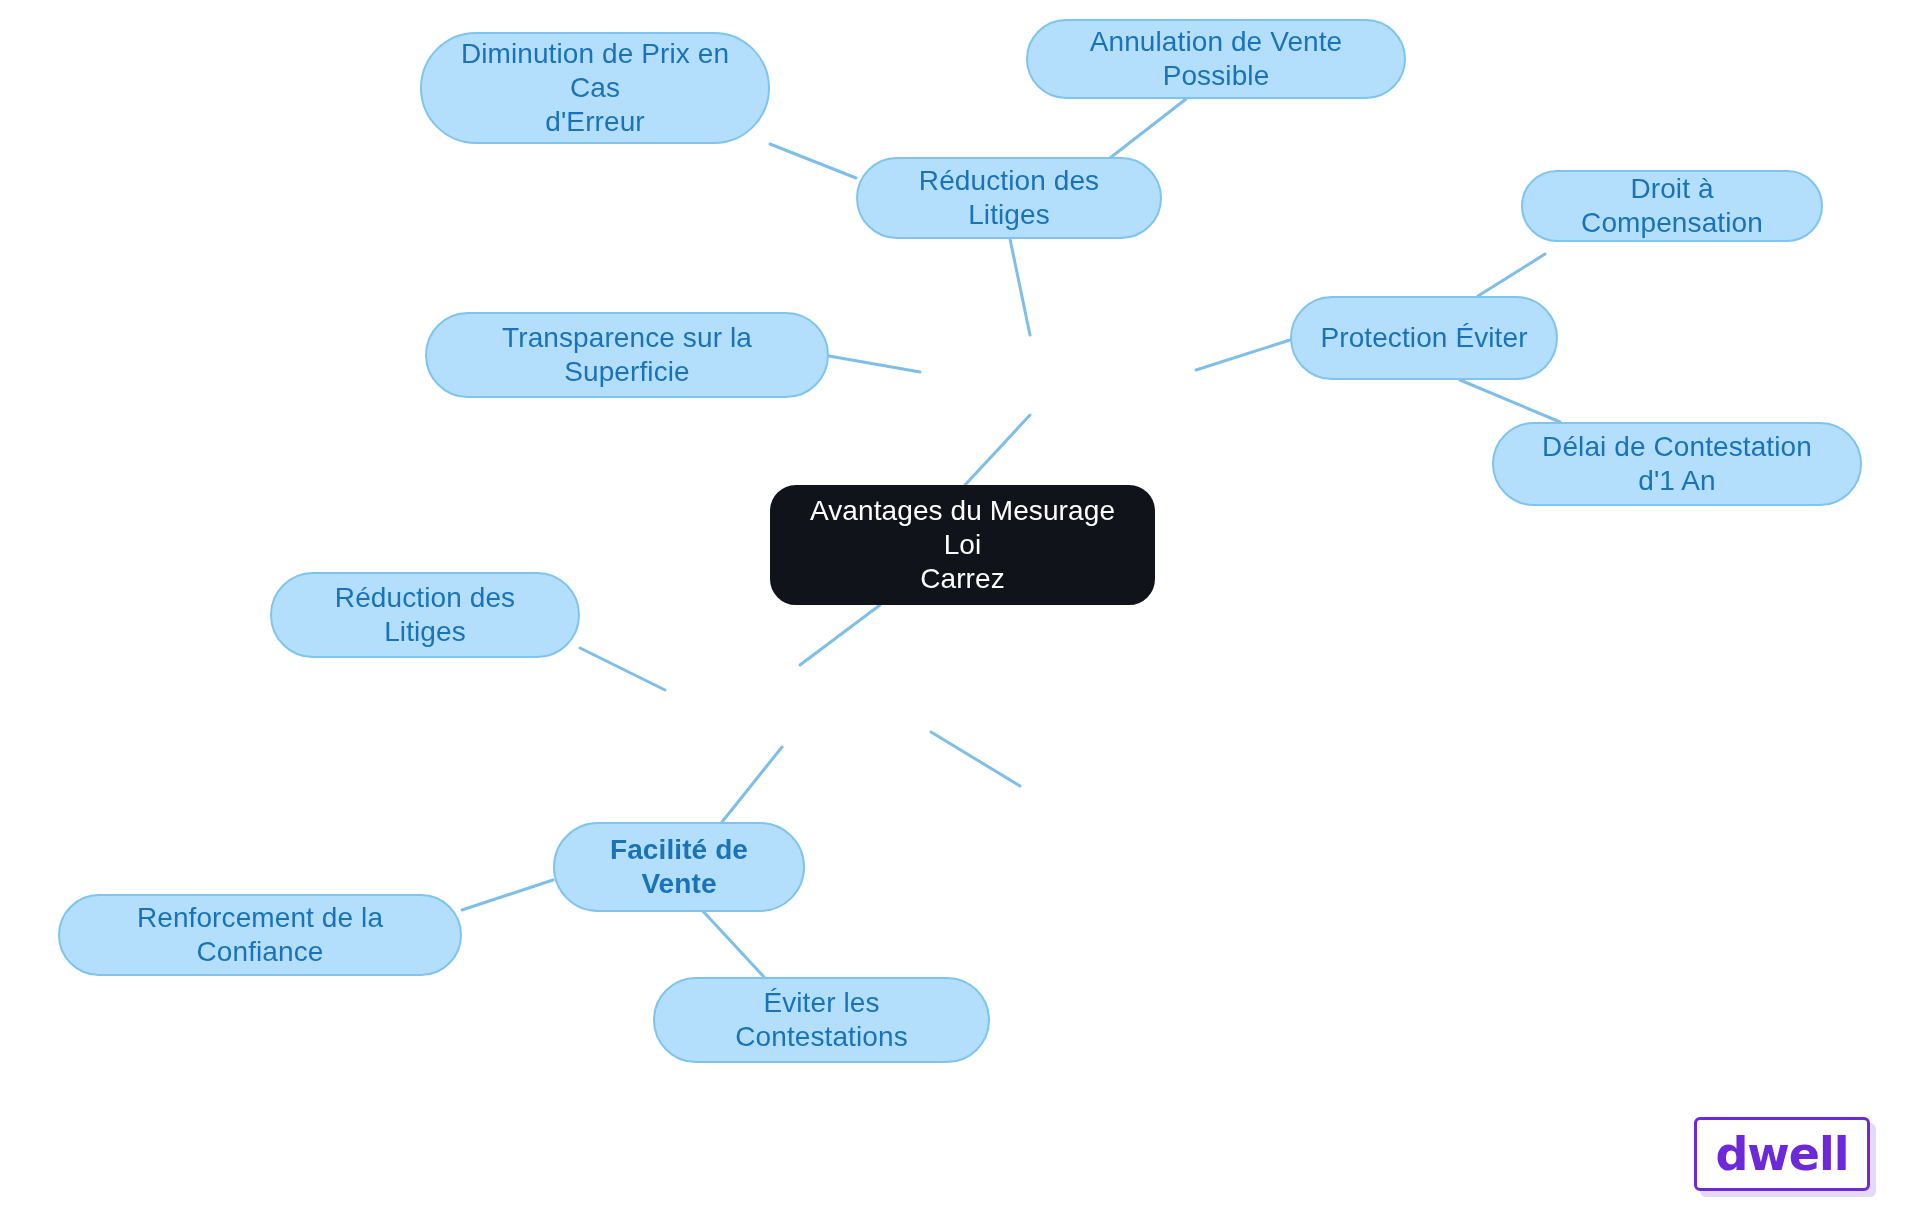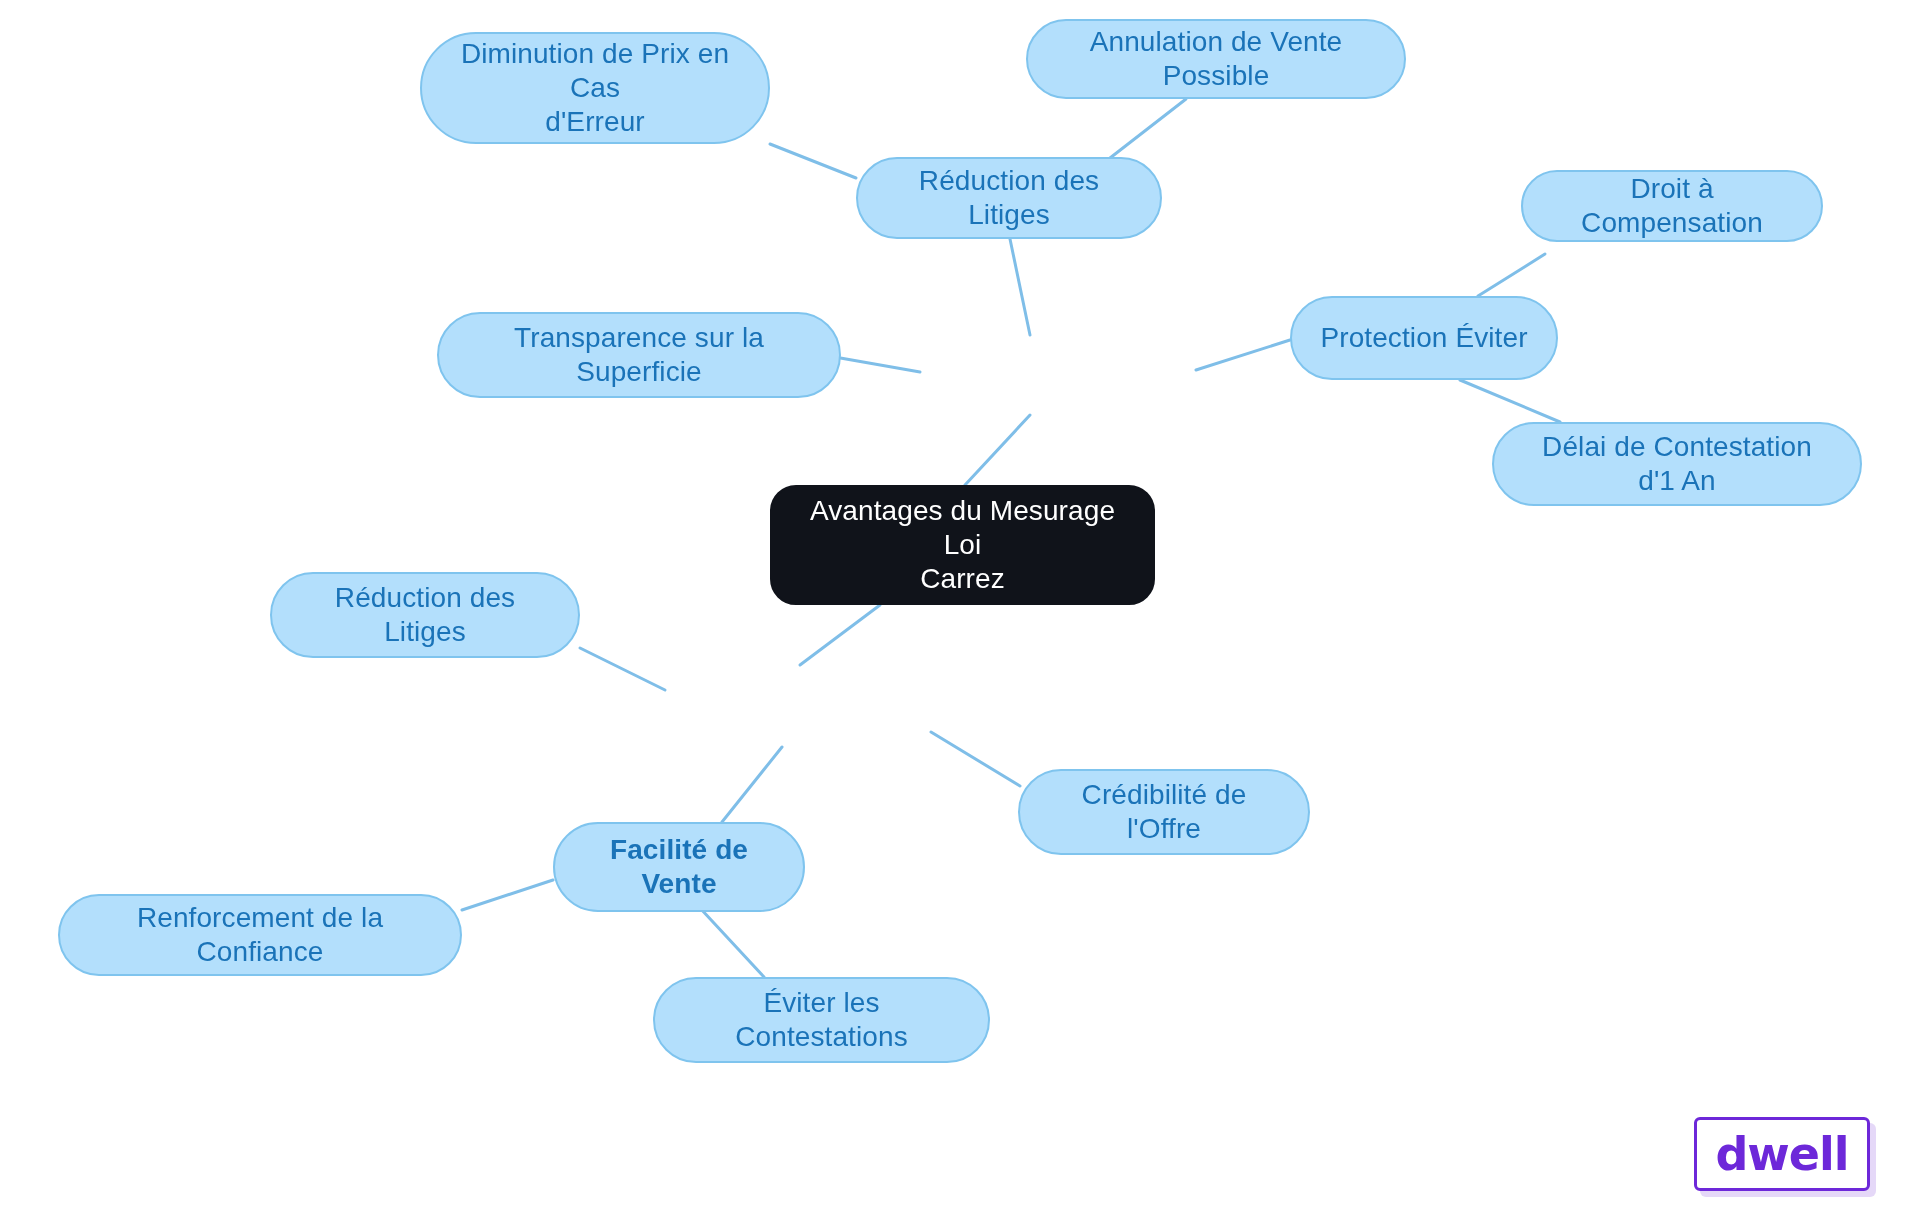--- a/index.html
+++ b/index.html
@@ -106,26 +106,25 @@
       <line x1="553" y1="880" x2="462" y2="910" stroke="#7FBEE8" stroke-width="3" stroke-linecap="round"></line>
       <line x1="700" y1="908" x2="764" y2="977" stroke="#7FBEE8" stroke-width="3" stroke-linecap="round"></line>
     </svg>
   <div id="node-layer">
       <div class="node root" style="left: 770px; top: 485px; width: 385px; height: 120px;"><span>Avantages du Mesurage Loi
 Carrez</span></div>
       <div class="node leaf" style="left: 856px; top: 157px; width: 306px; height: 82px;"><span>Réduction des Litiges</span></div>
       <div class="node leaf" style="left: 1026px; top: 19px; width: 380px; height: 80px;"><span>Annulation de Vente Possible</span></div>
       <div class="node leaf" style="left: 420px; top: 32px; width: 350px; height: 112px;"><span>Diminution de Prix en Cas
 d'Erreur</span></div>
-      <div class="node leaf" style="left: 437px; top: 312px; width: 404px; height: 86px;"><span>Transparence sur la Superficie</span></div>
+      <div class="node leaf" style="left: 425px; top: 312px; width: 404px; height: 86px;"><span>Transparence sur la Superficie</span></div>
       <div class="node leaf" style="left: 1290px; top: 296px; width: 268px; height: 84px;"><span>Protection Éviter</span></div>
       <div class="node leaf" style="left: 1521px; top: 170px; width: 302px; height: 72px;"><span>Droit à Compensation</span></div>
       <div class="node leaf" style="left: 1492px; top: 422px; width: 370px; height: 84px;"><span>Délai de Contestation d'1 An</span></div>
       <div class="node leaf" style="left: 270px; top: 572px; width: 310px; height: 86px;"><span>Réduction des Litiges</span></div>
-      <div class="node leaf" style="left: 1018px; top: 769px; width: 292px; height: 86px;"><span>Crédibilité de l'Offre</span></div>
       <div class="node leaf" style="left: 553px; top: 822px; width: 252px; height: 90px; font-weight: bold;"><span>Facilité de Vente</span></div>
       <div class="node leaf" style="left: 58px; top: 894px; width: 404px; height: 82px;"><span>Renforcement de la Confiance</span></div>
       <div class="node leaf" style="left: 653px; top: 977px; width: 337px; height: 86px;"><span>Éviter les Contestations</span></div>
     </div>
 </div>
 
 <div id="brand">
   <span class="brand-text">dwell</span>
 </div>
 

